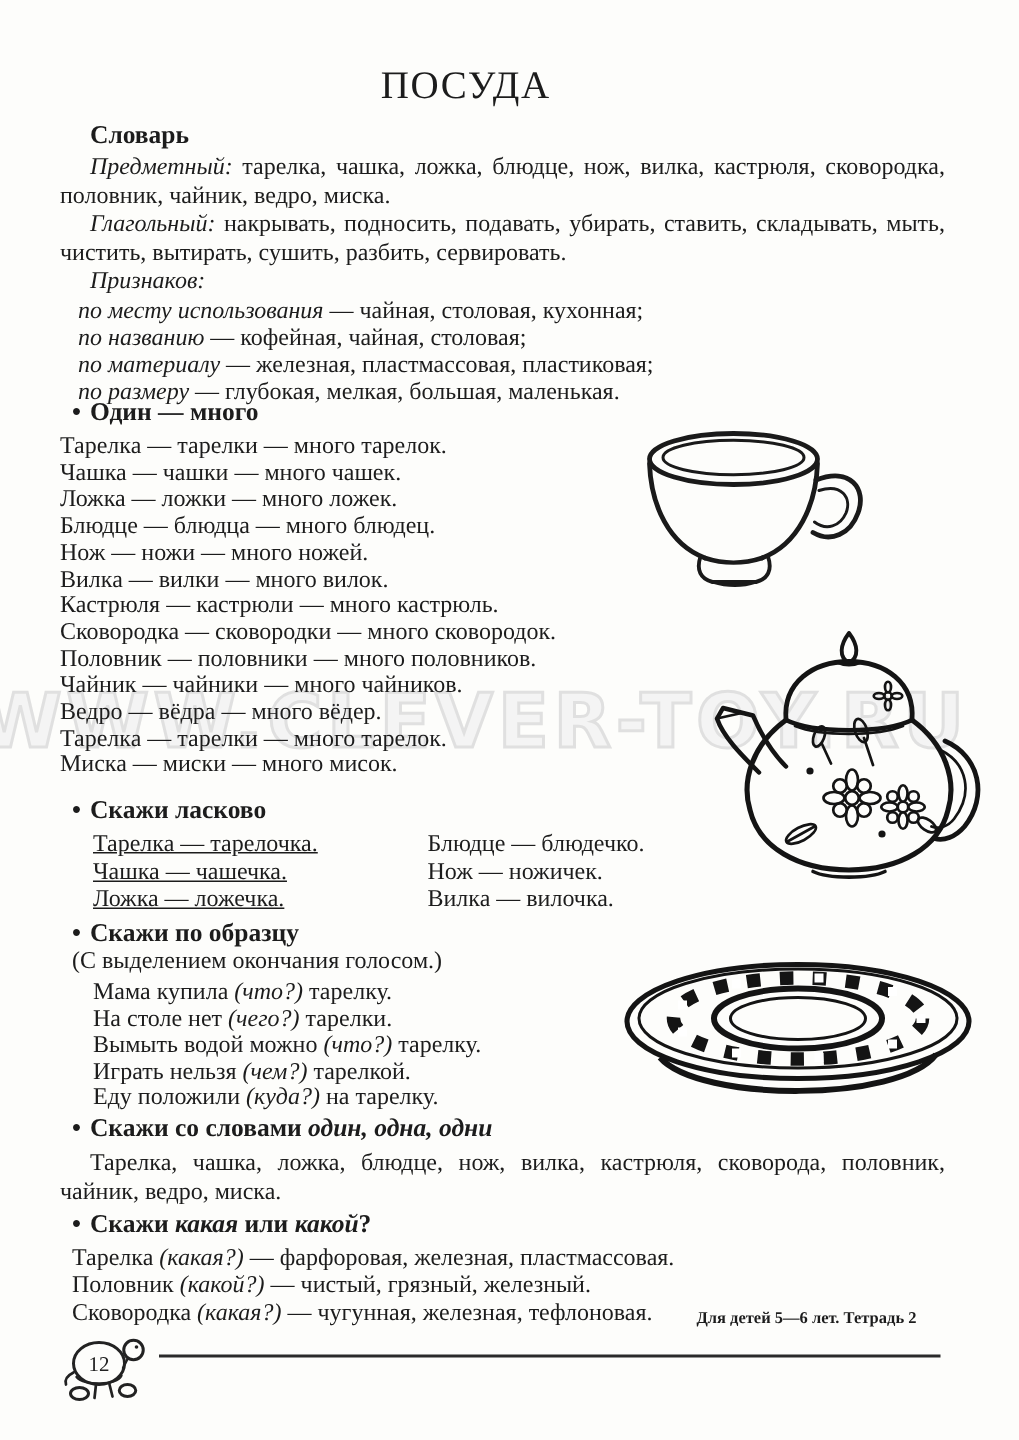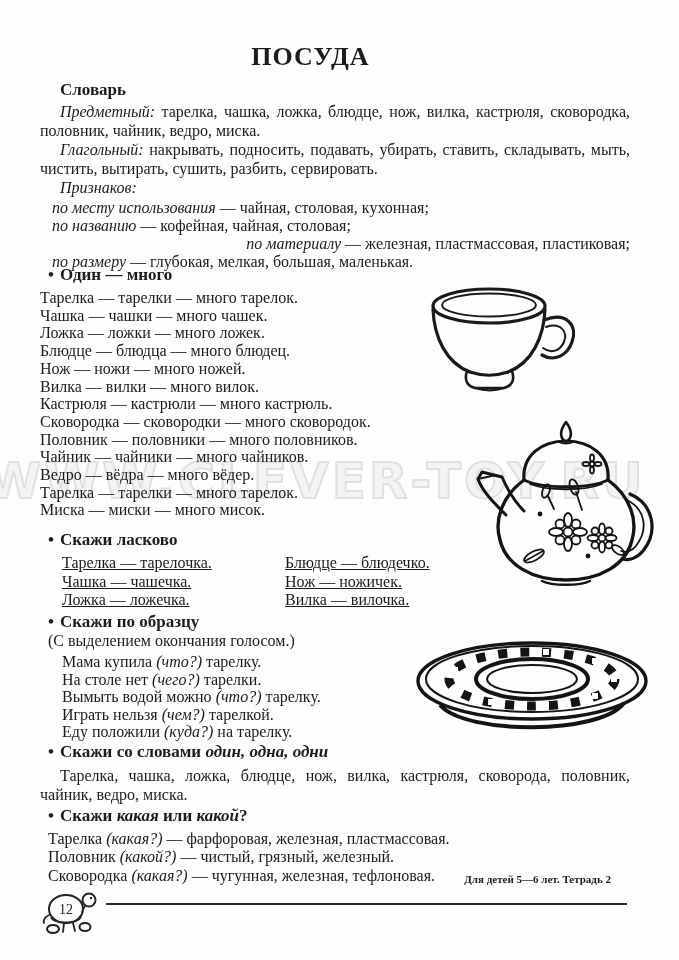--- a/index.html
+++ b/index.html
@@ -12,35 +12,35 @@
   .layer-text{position:absolute;inset:0;z-index:3;}
   .watermark{
     position:absolute;left:-14px;top:452px;width:720px;z-index:1;
     font-family:"DejaVu Sans", sans-serif;font-weight:bold;
     font-size:50px;letter-spacing:3px;white-space:nowrap;
     color:#f3f3f3;-webkit-text-stroke:2px #dcdcdc;opacity:.85;
   }
   .illus{position:absolute;z-index:2;}
   .title{
     position:absolute;left:0;top:42px;width:621px;text-align:center;
-    font-size:26px;font-weight:bold;letter-spacing:1px;
+    font-size:26px;font-weight:normal;letter-spacing:1px;
   }
   .block{position:absolute;left:40px;width:590px;}
   .vocab-head{font-size:17px;font-weight:bold;margin-left:20px;margin-bottom:2px;}
   p.par{margin:0;font-size:16px;line-height:19px;text-align:justify;text-indent:20px;}
   .lead{font-style:italic;}
   .feat{margin:0;font-size:16px;line-height:18px;margin-left:8px;}
   .sec-head{font-size:17px;font-weight:bold;margin:0 0 4px 8px;}
   .sec-head .bullet{margin-right:6px;}
   .sec-head .it{font-style:italic;}
   .list{font-size:16px;line-height:17.7px;}
   .list div{white-space:nowrap;}
   .cols{margin-left:22px;font-size:16px;line-height:18.6px;display:flex;}
   .col-l{width:223px;text-decoration:underline;}
-  .col-r{width:280px;text-decoration:underline;}
+  .col-r{width:280px;}
   .plines{margin-left:22px;font-size:16px;line-height:17.6px;}
   .plines .q{font-style:italic;}
   .note{margin-left:8px;font-size:16px;line-height:18px;}
   .footer-note{
     position:absolute;right:68px;top:873px;font-size:11px;z-index:3;font-weight:bold;
   }
   .footer-line{
     position:absolute;left:106px;top:903px;width:521px;z-index:3;
     border-top:2px solid #2a2a2a;
   }
@@ -150,21 +150,21 @@
   <div class="title">ПОСУДА</div>
 
   <div class="block" style="top:80px;">
     <div class="vocab-head">Словарь</div>
     <p class="par"><span class="lead">Предметный:</span><span> тарелка, чашка, ложка, блюдце, нож, вилка, кастрюля, сковородка, половник, чайник, ведро, миска.</span></p>
     <p class="par"><span class="lead">Глагольный:</span><span> накрывать, подносить, подавать, убирать, ставить, складывать, мыть, чистить, вытирать, сушить, разбить, сервировать.</span></p>
     <p class="par lead" style="text-align:left;">Признаков:</p>
     <div style="margin-top:2px;">
       <p class="feat" style="margin-left:12px;"><span class="lead">по месту использования</span><span> — чайная, столовая, кухонная;</span></p>
       <p class="feat" style="margin-left:12px;"><span class="lead">по названию</span><span> — кофейная, чайная, столовая;</span></p>
-      <p class="feat" style="margin-left:12px;text-align:right;"><span class="lead">по материалу</span><span> — железная, пластмассовая, пластиковая;</span></p>
+      <p class="feat" style="margin-left:12px;"><span class="lead">по материалу</span><span> — железная, пластмассовая, пластиковая;</span></p>
       <p class="feat" style="margin-left:12px;"><span class="lead">по размеру</span><span> — глубокая, мелкая, большая, маленькая.</span></p>
     </div>
   </div>
 
   <div class="block" style="top:265px;">
     <div class="sec-head"><span class="bullet">•</span><span>Один — много</span></div>
     <div class="list">
       <div>Тарелка — тарелки — много тарелок.</div>
       <div>Чашка — чашки — много чашек.</div>
       <div>Ложка — ложки — много ложек.</div>

